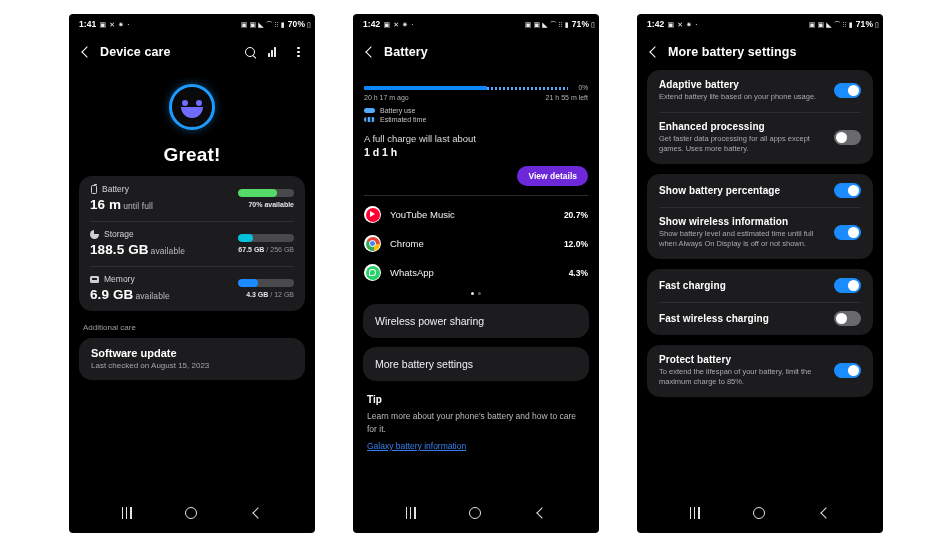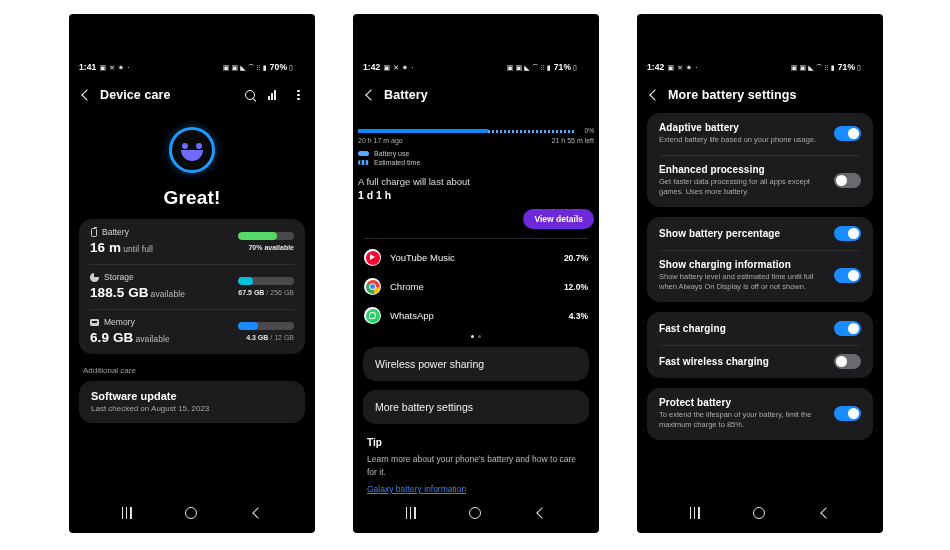--- a/index.html
+++ b/index.html
@@ -21,25 +21,24 @@
   }
   #phone1 { left: 69px; top: 14px; width: 246px; height: 519px; }
   #phone2 { left: 353px; top: 14px; width: 246px; height: 519px; }
   #phone3 { left: 637px; top: 14px; width: 246px; height: 519px; }
 
   
   .statusbar {
     height: 20px;
     display: flex; align-items: center;
     justify-content: space-between;
-    padding: 0 22px 0 10px;
+    padding: 0 4px 0 10px;
     font-size: 8px;
     color: #ffffff;
     letter-spacing: .1px;
-    margin-top: 43px;
   }
   .sb-left { display: flex; align-items: center; gap: 3px; }
   .sb-right { display: flex; align-items: center; gap: 2px; }
   .sb-time { font-size: 8.5px; font-weight: 600; }
   .sbi { font-size: 7px; line-height: 1; opacity: .92; display:inline-block; }
   .sb-pct { font-size: 8.5px; font-weight: 600; margin-left: 1px;}
   .dotsep { font-size: 8px; opacity:.9; }
 
   
   .appbar {
@@ -161,21 +160,21 @@
   .nv-home { width:12.5px; height:12.5px; border:1.7px solid #e2e2e4; border-radius:50%; }
   .nv-back { width:12px; height:12px; position:relative; }
   .nv-back::before {
     content:""; position:absolute; left:4px; top:2px;
     width:7px; height:7px;
     border-left:1.7px solid #e2e2e4; border-bottom:1.7px solid #e2e2e4;
     transform: rotate(45deg);
   }
 
   
-  .chartwrap { padding: 2px 5px 0; }
+  .chartwrap { padding: 2px 11px 0; }
   .chart-clip { height: 12px; overflow: hidden; position: relative; }
   .chart-row { position:relative; height:9px; }
   .chart-solid {
     position:absolute; left:0; top:2px; width:55%; height:4px;
     background:#0e86ff; border-radius:1px;
   }
   .chart-dash {
     position:absolute; left:55%; right:20px; top:2.5px; height:3px;
     background: repeating-linear-gradient(90deg,#4fa9ff 0 2px, transparent 2px 4px);
   }
@@ -555,21 +554,21 @@
       <div class="srow">
         <div class="srow-text">
           <div class="srow-title">Show battery percentage</div>
         </div>
         <div class="toggle on">
             <span class="knob"></span>
           </div>
       </div>
       <div class="srow">
         <div class="srow-text">
-          <div class="srow-title">Show charging information</div>
+          <div class="srow-title">Show wireless information</div>
           <div class="srow-desc">Show battery level and estimated time until full when Always On Display is off or not shown.</div>
         </div>
         <div class="toggle on">
             <span class="knob"></span>
           </div>
       </div>
     </div>
 
     <div class="settings-card">
       <div class="srow">

